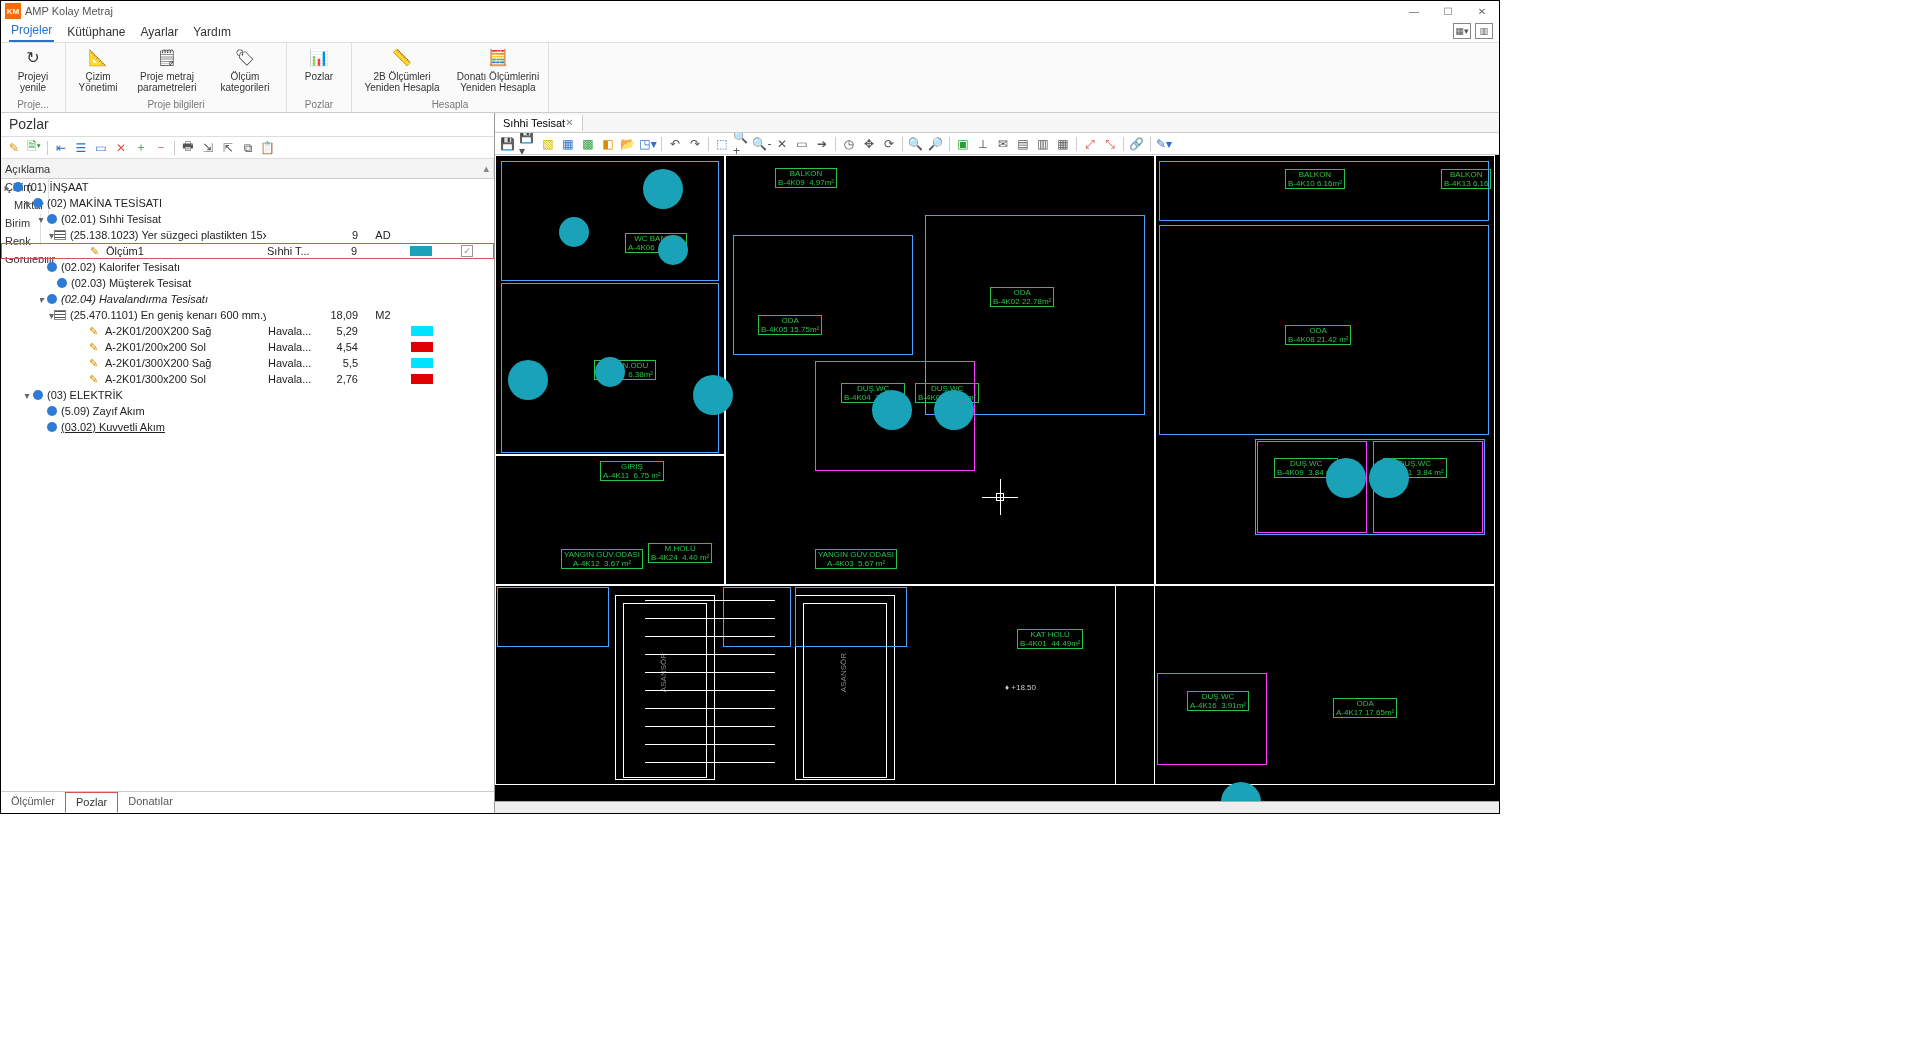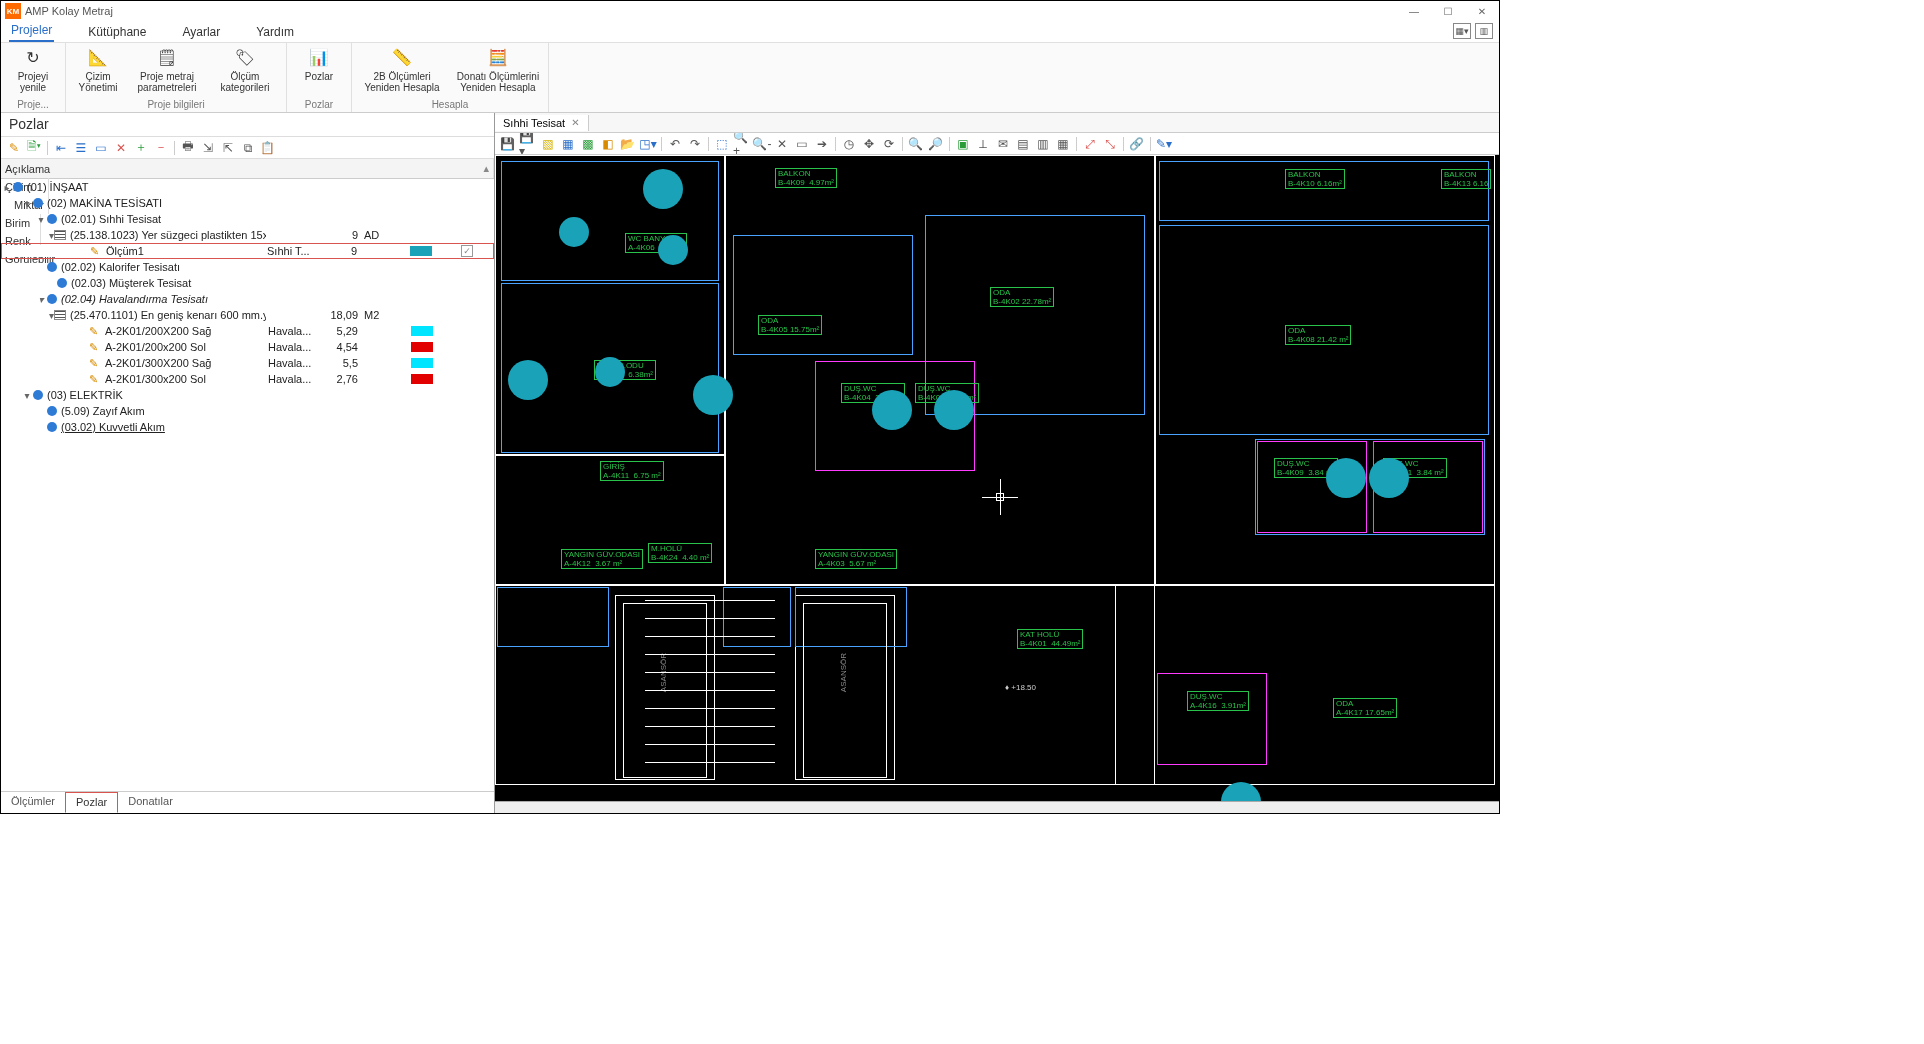--- a/index.html
+++ b/index.html
@@ -9,21 +9,21 @@
 
 
 .titlebar { height: 20px; background: #fff; display: flex; align-items: center; font-size: 11px; color: #555; }
 .titlebar .app-icon { width: 16px; height: 16px; background: #ff6a00; margin: 0 4px; display: flex; align-items: center; justify-content: center; color: #fff; font-size: 8px; font-weight: bold; }
 .titlebar .title { flex: 0 0 auto; }
 .titlebar .spacer { flex: 1; }
 .titlebar .win-controls { display: flex; }
 .titlebar .win-btn { width: 34px; height: 20px; display: flex; align-items: center; justify-content: center; font-size: 10px; color: #666; }
 
 
-.menubar { height: 22px; display: flex; align-items: flex-end; border-bottom: 1px solid #e0e0e0; font-size: 12px; padding-left: 8px; gap: 32px; position: relative; }
+.menubar { height: 22px; display: flex; align-items: flex-end; border-bottom: 1px solid #e0e0e0; font-size: 12px; padding-left: 8px; gap: 11px; position: relative; }
 .menubar .menu-item { padding: 3px 2px; color: #333; cursor: default; }
 .menubar .menu-item.active { color: #2a6fc9; border-bottom: 2px solid #2a6fc9; }
 .menubar .right-icons { position: absolute; right: 6px; top: 2px; display: flex; gap: 4px; }
 .ri-box { width: 18px; height: 16px; border: 1px solid #888; display:flex; align-items:center; justify-content:center; font-size:9px; color:#555;}
 
 
 .ribbon { height: 70px; display: flex; border-bottom: 1px solid #ccc; background: #fafafa; }
 .ribbon-group { display: flex; flex-direction: column; border-right: 1px solid #e0e0e0; padding: 2px 6px 0 6px; }
 .ribbon-group .btns { display: flex; gap: 8px; flex: 1; }
 .ribbon-btn { display: flex; flex-direction: column; align-items: center; justify-content: flex-start; width: 52px; font-size: 10px; color: #333; text-align: center; line-height: 11px; cursor: default; }
@@ -51,54 +51,54 @@
 .col-mik { width: 48px; justify-content:flex-end; }
 .col-bir { width: 40px; }
 .col-renk { width: 40px; }
 .col-gor { width: 52px; }
 
 .tree-body { flex: 1; overflow-y: auto; font-size: 11px; color: #222; }
 .row { height: 16px; display: flex; align-items: center; }
 .row .c-desc { flex: 1; display: flex; align-items: center; overflow: hidden; white-space: nowrap; }
 .row .c-ciz { width: 48px; overflow:hidden; white-space:nowrap; padding-left:2px;}
 .row .c-mik { width: 48px; text-align: right; padding-right: 4px; }
-.row .c-bir { width: 40px; padding-left:2px; }
+.row .c-bir { width: 40px; padding-left:2px;text-align:center; }
 .row .c-renk { width: 40px; display:flex; align-items:center; justify-content:center; }
 .row .c-gor { width: 52px; display:flex; align-items:center; justify-content:center; }
 .swatch { width: 22px; height: 10px; }
 .exp { width: 12px; text-align: center; color: #666; font-size: 10px; cursor: default; }
 .tri-down::before { content: "▾"; }
 .tri-right::before { content: "▸"; }
 .ico-ball { width: 10px; height: 10px; border-radius: 50%; background: #2e7bd6; margin-right: 4px; flex-shrink:0; }
 .ico-list { width: 12px; height: 10px; background: linear-gradient(#555 1px, transparent 1px) 0 0/100% 3px, #fff; border:1px solid #888; margin-right:4px; flex-shrink:0;}
 .ico-pencil { width:12px; height:12px; color:#d88a00; margin-right:4px; flex-shrink:0;}
 .row.selected { border: 1px solid #d9534f; height: 16px; }
 .row.selected .c-desc, .row.selected .c-ciz, .row.selected .c-mik, .row.selected .c-bir, .row.selected .c-renk, .row.selected .c-gor { background: #fff; }
 
 
 .left-tabs { height: 22px; display: flex; border-top: 1px solid #ccc; font-size: 11px; }
 .left-tab { padding: 3px 10px; color: #555; cursor: default; }
 .left-tab.active { border: 1px solid #d9534f; color: #333; border-bottom: 1px solid #fff; }
 
 
 .doc-tabs { height: 20px; display: flex; align-items: center; border-bottom: 1px solid #ccc; background: #f7f7f7; }
-.doc-tab { font-size: 11px; padding: 2px 8px; border-right: 1px solid #ccc; display: flex; align-items: center; gap: 6px; background:#fff; }
+.doc-tab { font-size: 11px; padding: 2px 8px; border-right: 1px solid #ccc; display: flex; align-items: center; background:#fff; }
 .doc-tab .x { font-size: 10px; color: #888; cursor: default; }
 
 .cad-toolbar { height: 22px; display: flex; align-items: center; gap: 2px; padding: 0 4px; border-bottom: 1px solid #ccc; overflow:hidden;}
 .cad-toolbar .tb-ico { font-size: 12px; }
 
 .cad-view { flex: 1; background: #000; position: relative; overflow: hidden; }
 .hscroll { height: 12px; background: #eee; border-top: 1px solid #aaa; }
 
 
 .r { position: absolute; border: 1px solid #fff; }
 .r.blue { border-color: #4aa3ff; }
 .r.mag { border-color: #ff3cff; }
-.lbl { position: absolute; font-size: 8px; line-height: 9px; color: #29c24a; border: 1px solid #29c24a; padding: 0 2px; text-align: left; white-space: pre; }
+.lbl { position: absolute; font-size: 8px; line-height: 9px; color: #29c24a; border: 1px solid #29c24a; padding: 0 2px; text-align: center; white-space: pre; }
 .txt { position: absolute; font-size: 8px; color: #888; white-space: nowrap; }
 .txt.v { writing-mode: vertical-rl; transform: rotate(180deg); }
 .dot { position: absolute; width: 30px; height: 30px; border-radius: 50%; background: #1aa3b8; }
 .dot.big { width: 40px; height: 40px; }
 .ln-h { position: absolute; height: 1px; background: #fff; }
 .cross-h { position:absolute; height:1px; background:#fff; }
 .cross-v { position:absolute; width:1px; background:#fff; }
 
 .chk { width:12px; height:12px; border:1px solid #999; font-size:9px; color:#888; display:flex; align-items:center; justify-content:center;}
 </style>

